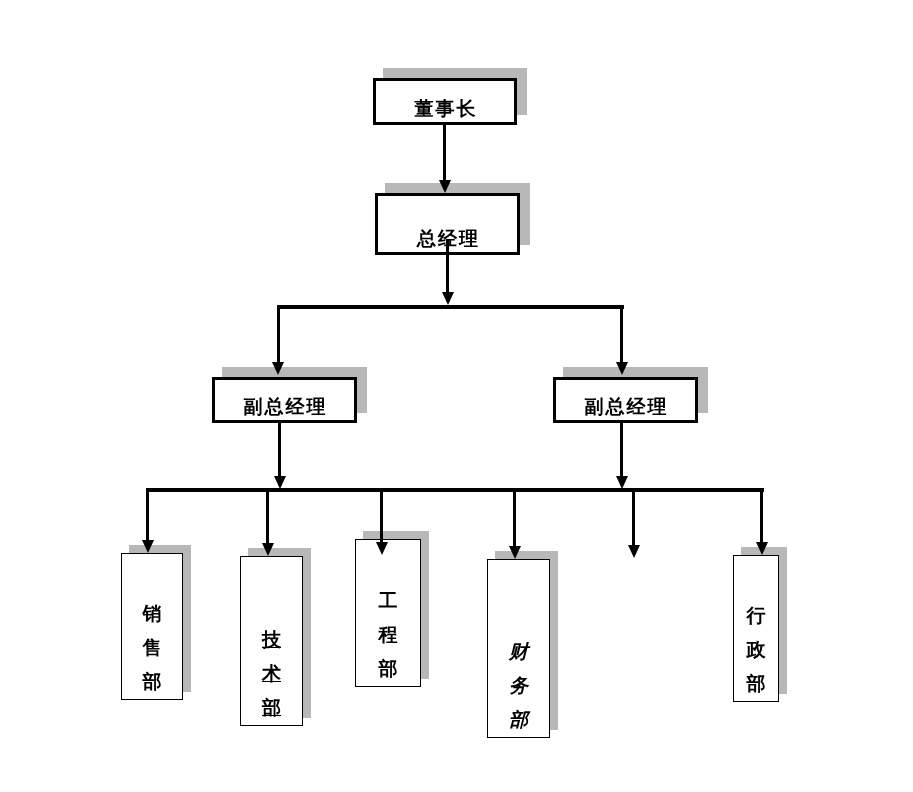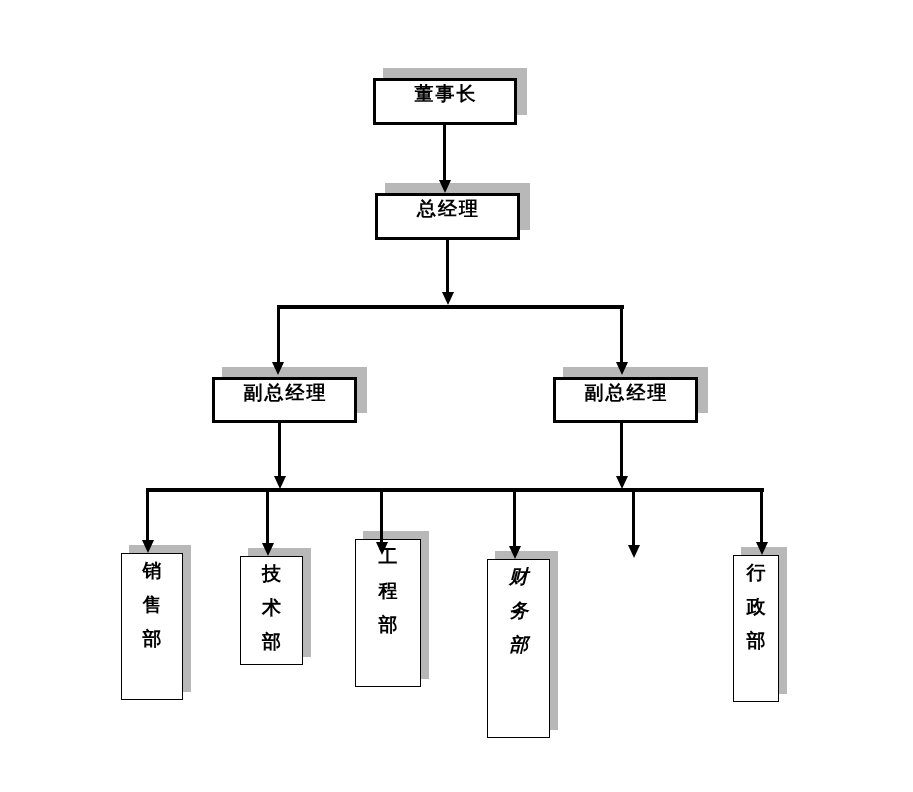--- a/index.html
+++ b/index.html
@@ -15,21 +15,21 @@
     overflow: hidden;
     font-family: "Liberation Serif", serif;
   }
   .node {
     position: absolute;
     box-sizing: border-box;
     background: var(--box-fill, #ffffff);
     border: 3px solid var(--box-border, #000000);
     box-shadow: 10px -10px 0 var(--shadow, #b8b8b8);
     display: flex;
-    align-items: flex-start;
+    align-items: flex-end;
     justify-content: center;
     z-index: 1;
   }
   .node.dept {
     border-width: 1.5px;
     box-shadow: 8px -8px 0 var(--shadow, #b8b8b8);
   }
   .hlabel {
     font-weight: bold;
     font-size: 19px;
@@ -64,35 +64,35 @@
 </style>
 </head>
 <body>
 
 <div id="canvas">
 
   <div class="node" style="left:373px; top:78px; width:144px; height:47px;">
     <span class="hlabel">董事长</span>
   </div>
 
-  <div class="node" style="left:375px; top:193px; width:145px; height:47px;">
+  <div class="node" style="left:375px; top:193px; width:145px; height:62px;">
     <span class="hlabel">总经理</span>
   </div>
 
   <div class="node" style="left:212px; top:377px; width:145px; height:46px;">
     <span class="hlabel">副总经理</span>
   </div>
   <div class="node" style="left:553px; top:377px; width:145px; height:46px;">
     <span class="hlabel">副总经理</span>
   </div>
 
   <div class="node dept" style="left:121px; top:553px; width:62px; height:147px;">
     <span class="vlabel">销售部</span>
   </div>
-  <div class="node dept" style="left:240px; top:556px; width:63px; height:109px;">
+  <div class="node dept" style="left:240px; top:556px; width:63px; height:170px;text-decoration:underline;">
     <span class="vlabel">技术部</span>
   </div>
   <div class="node dept" style="left:355px; top:539px; width:66px; height:148px;">
     <span class="vlabel">工程部</span>
   </div>
   <div class="node dept" style="left:487px; top:559px; width:63px; height:179px;font-style:italic;">
     <span class="vlabel">财务部</span>
   </div>
   <div class="node dept" style="left:733px; top:555px; width:46px; height:147px;">
     <span class="vlabel">行政部</span>

